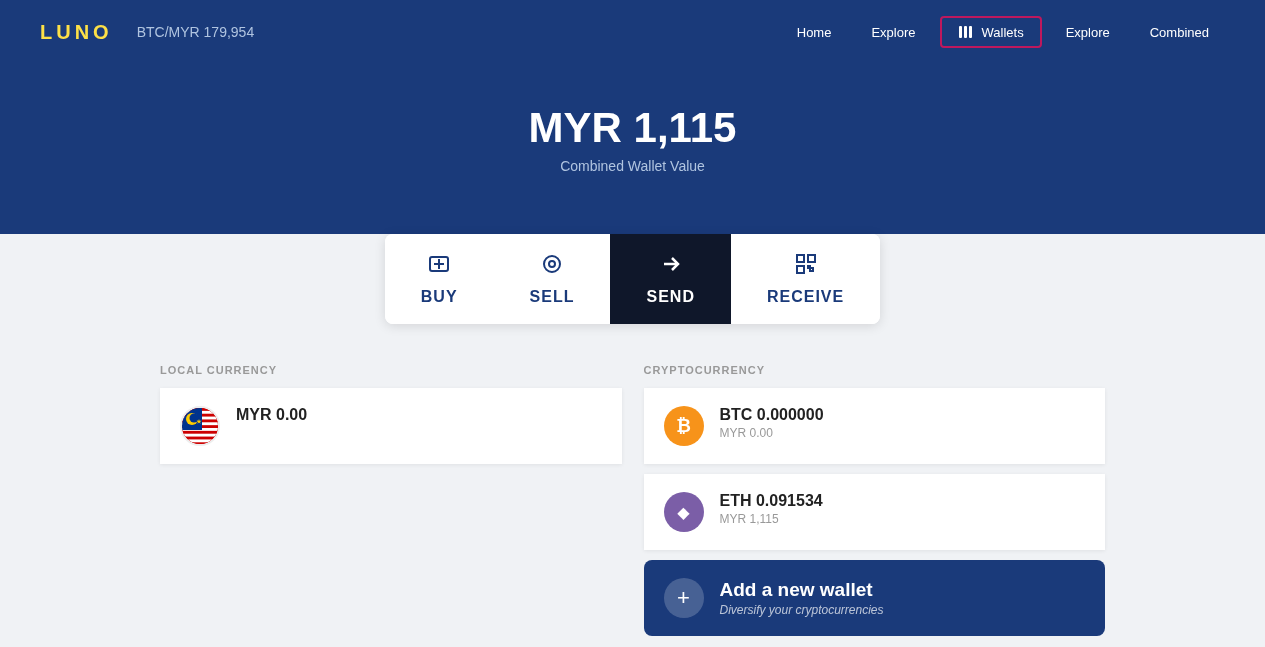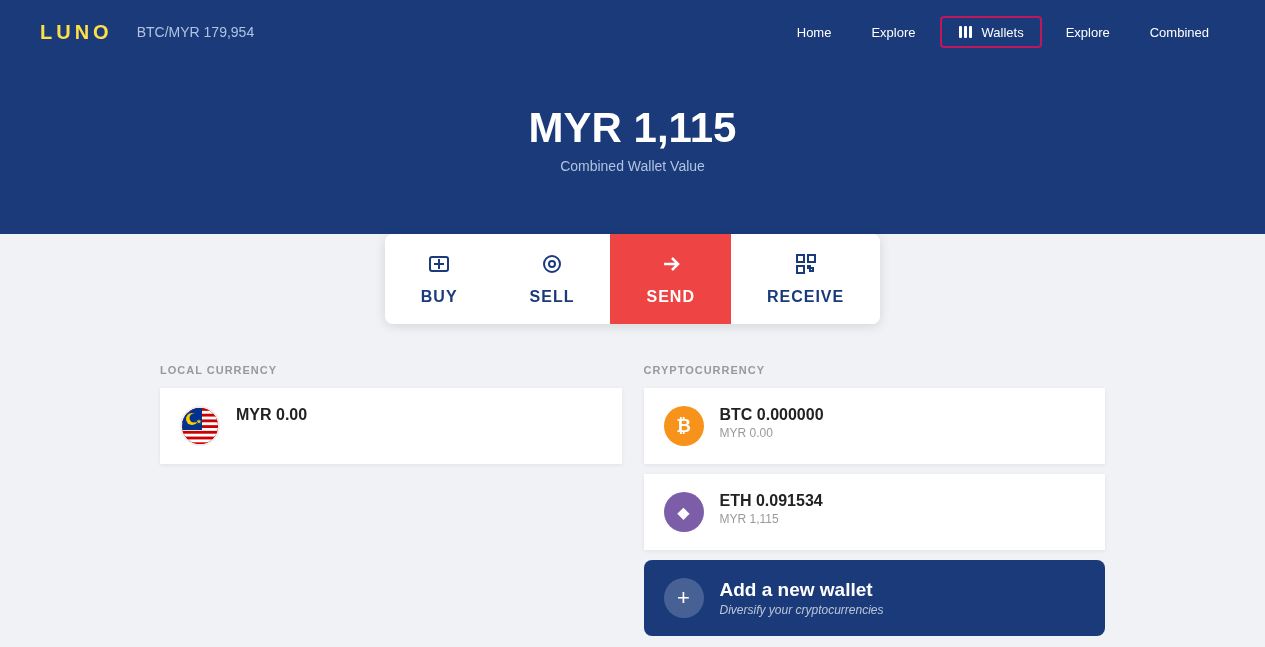--- a/index.html
+++ b/index.html
@@ -115,21 +115,21 @@
       align-items: center;
       justify-content: center;
       padding: 18px 36px;
       cursor: pointer;
       border: none;
       background: white;
       gap: 6px;
       min-width: 90px;
     }
     .action-btn.send-active {
-      background: #ef4444;
+      background: #0f172a;
     }
     .action-btn .icon-symbol {
       font-size: 22px;
       color: #1a3a7a;
     }
     .action-btn.send-active .icon-symbol {
       color: white;
     }
     .action-btn .btn-label {
       font-size: 16px;

